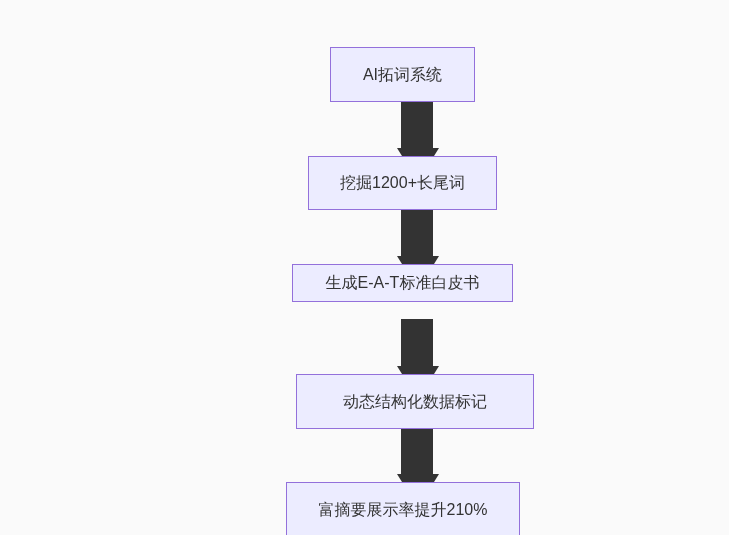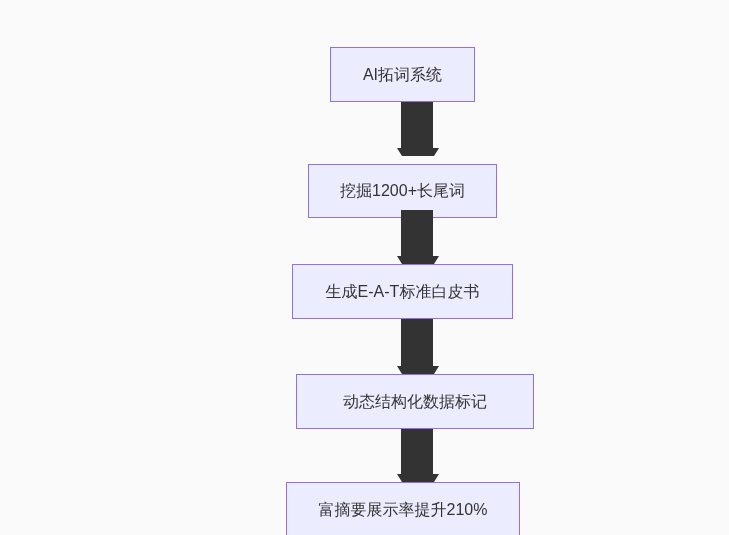--- a/index.html
+++ b/index.html
@@ -28,22 +28,22 @@
     display: flex;
     align-items: center;
     justify-content: center;
     color: var(--node-text);
     font-size: 16px;
     line-height: 1;
     text-align: center;
     white-space: nowrap;
   }
   .node-1 { left: 298px; top: 15px;  width: 145px; height: 55px; }
-  .node-2 { left: 276px; top: 124px; width: 189px; height: 54px; margin-top: 8px; }
-  .node-3 { left: 260px; top: 232px; width: 221px; height: 55px; }
+  .node-2 { left: 276px; top: 124px; width: 189px; height: 54px; }
+  .node-3 { left: 260px; top: 232px; width: 221px; height: 38px; }
   .node-4 { left: 264px; top: 342px; width: 238px; height: 55px; }
   .node-5 { left: 254px; top: 450px; width: 234px; height: 55px; }
 
   .edge-line {
     position: absolute;
     left: 369px;
     width: 2px;
     background: var(--arrow);
   }
   .edge-head {

